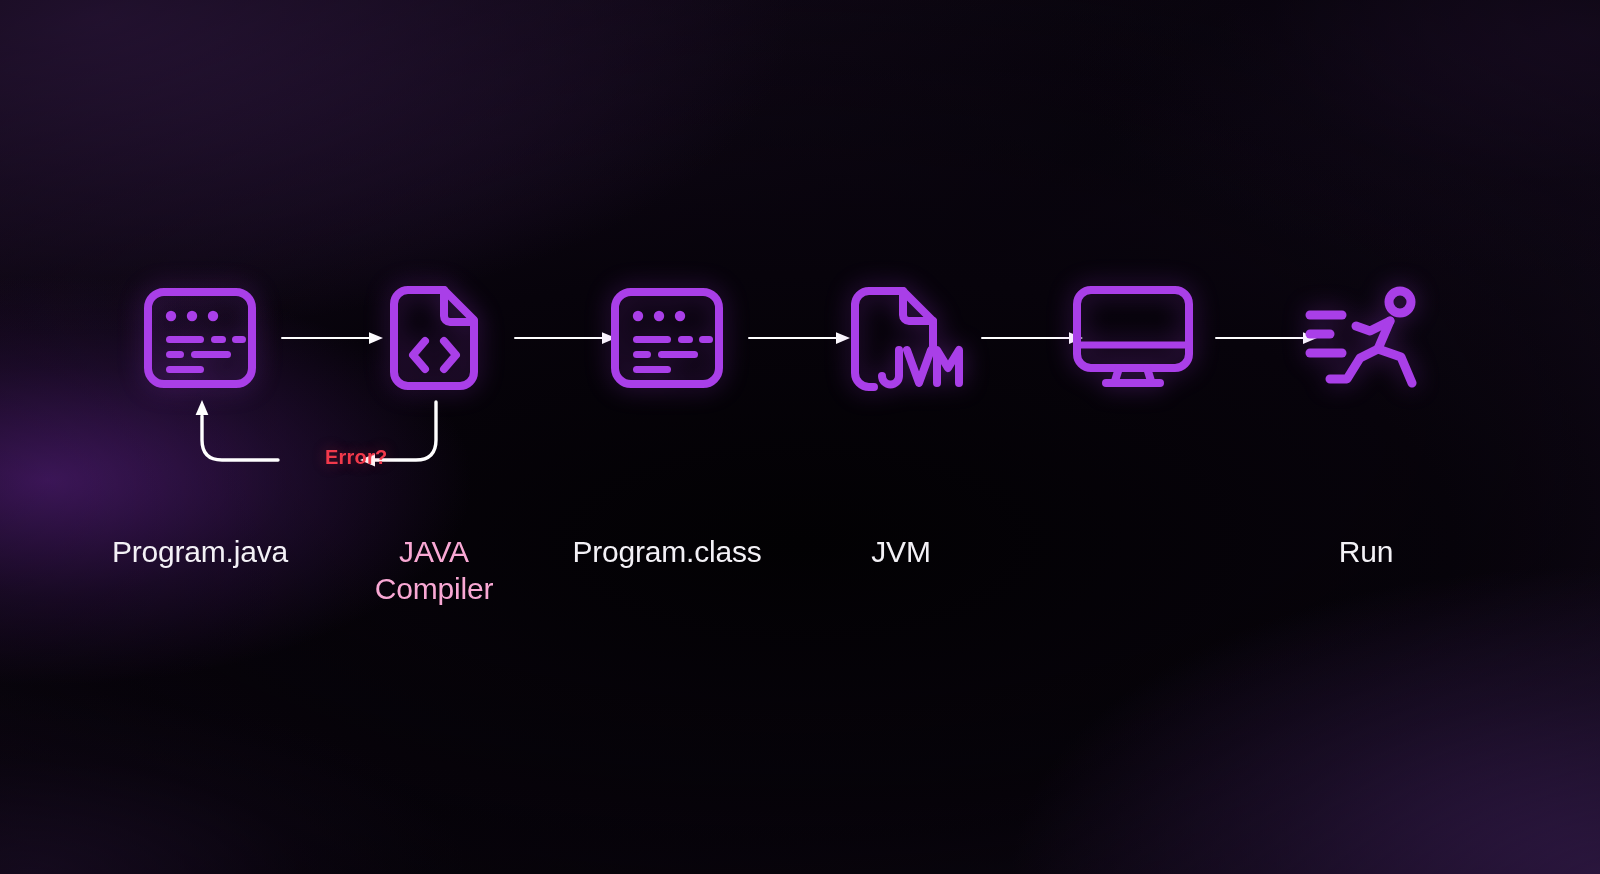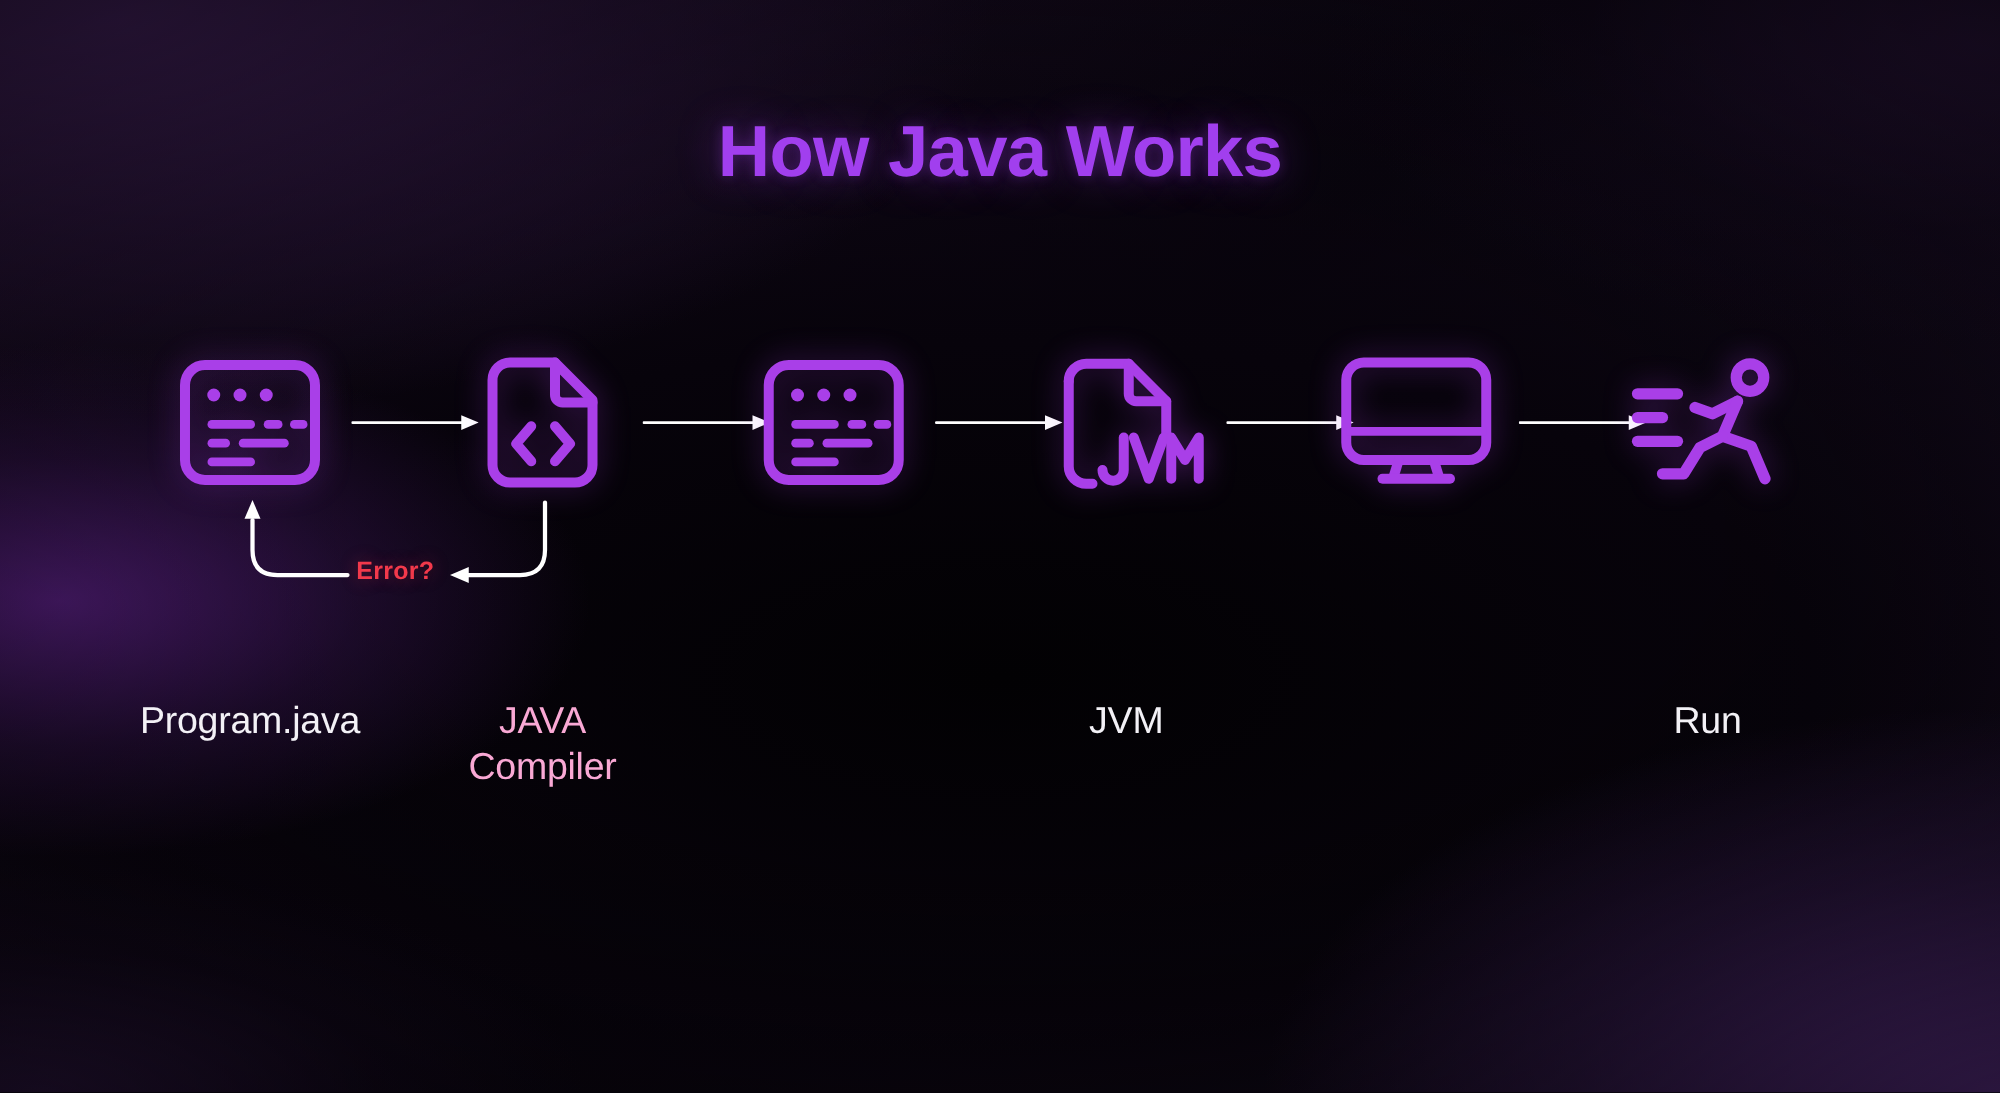--- a/index.html
+++ b/index.html
@@ -92,21 +92,21 @@
     position:absolute;
     left:285px; top:446px;
     font-size:20px;
     font-weight:700;
     color:#f2394b;
     letter-spacing:.2px;
     text-shadow:0 0 14px rgba(242,57,75,.35);
   }
 
   
-  #labels { position:absolute; left:0; top:558px; width:1441px; height:90px;padding-left:36px; }
+  #labels { position:absolute; left:0; top:533px; width:1441px; height:90px;padding-left:36px; }
   .caption {
     position:absolute;
     top:0;
     width:280px;
     text-align:center;
     font-size:30px;
     line-height:37px;
     font-weight:400;
     color:#f3f1f6;
     letter-spacing:-0.2px;
@@ -119,21 +119,20 @@
 <div id="stage">
 
   <div class="bg-layer bg-base"></div>
   <div class="bg-layer glow-tl"></div>
   <div class="bg-layer glow-left"></div>
   <div class="bg-layer glow-br"></div>
   <div class="bg-layer glow-tr"></div>
   <div class="bg-layer glow-bl"></div>
   <div class="bg-layer vignette"></div>
 
-  <div id="title" style="color: rgb(161, 63, 238);">How Java Works</div>
 
   <div id="flow">
 
     <div class="arrow" id="a1" style="left: 281px; width: 102px;">
       <svg width="102" height="16" viewBox="0 0 102 16">
           <g fill="#fff">
             <rect x="0" y="7" width="90" height="2.1" rx="1"></rect>
             <path d="M88 2.2 L102 8.05 L88 13.9 Z"></path>
           </g>
         </svg>
@@ -271,23 +270,24 @@
     <svg width="1600" height="100" viewBox="0 0 1600 100">
 
       <path d="M436 4 L436 42 Q436 62 416 62 L374 62" fill="none" stroke="#ffffff" stroke-width="3.4" stroke-linecap="round" stroke-linejoin="round"></path>
       <path d="M360 62 L375 55.6 L375 68.4 Z" fill="#ffffff"></path>
 
       <path d="M278 62 L222 62 Q202 62 202 42 L202 18" fill="none" stroke="#ffffff" stroke-width="3.4" stroke-linecap="round" stroke-linejoin="round"></path>
       <path d="M202 2 L195.6 17 L208.4 17 Z" fill="#ffffff"></path>
     </svg>
   </div>
 
-  <div id="error-label" style="color: rgb(242, 57, 75);">Error?</div>
+  <div id="error-label" style="color: rgb(242, 57, 75); margin-left: 40px;">Error?</div>
 
   <div id="labels">
     <div class="caption" id="c1" style="left: 60px; color: rgb(243, 241, 246);">Program.java</div>
     <div class="caption" id="c2" style="left: 294px; color: #f9a8d4;">JAVA
 Compiler</div>
+    <div class="caption" id="c3" style="left: 527px; color: rgb(243, 241, 246);">Program.class</div>
     <div class="caption" id="c4" style="left: 761px; color: rgb(243, 241, 246);">JVM</div>
     <div class="caption" id="c6" style="left: 1226px; color: rgb(243, 241, 246); text-align: center;">Run</div>
   </div>
 
 </div>
 
 </body></html>

